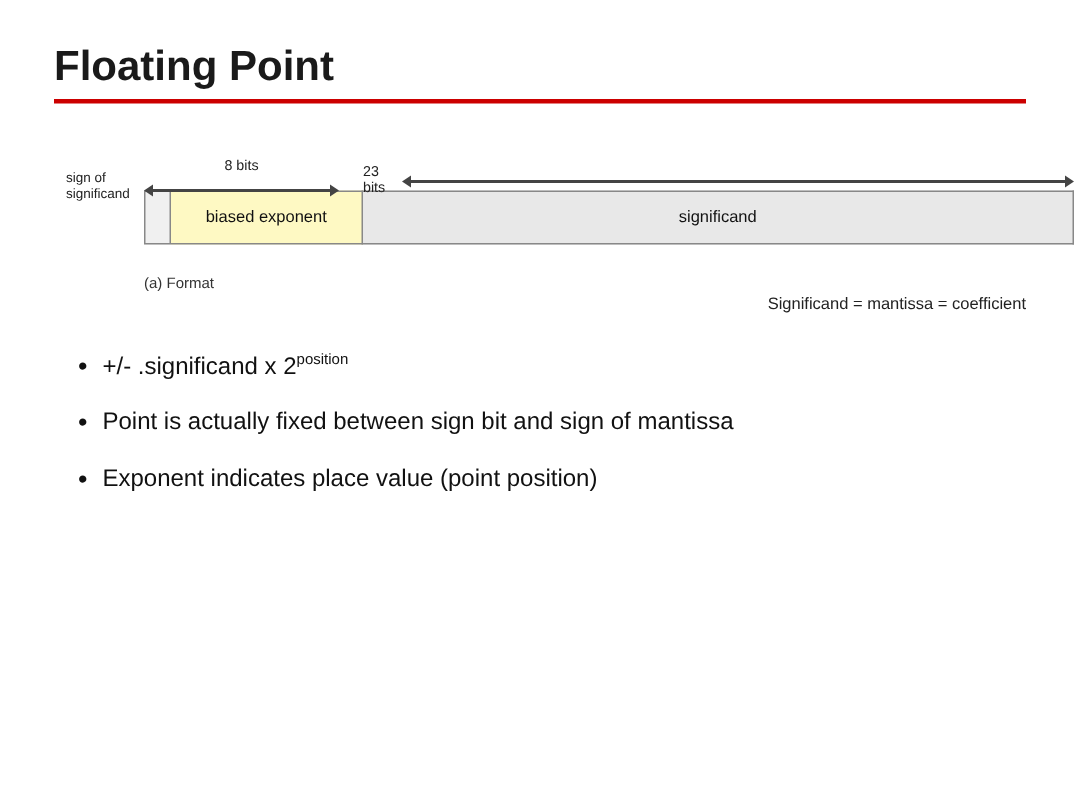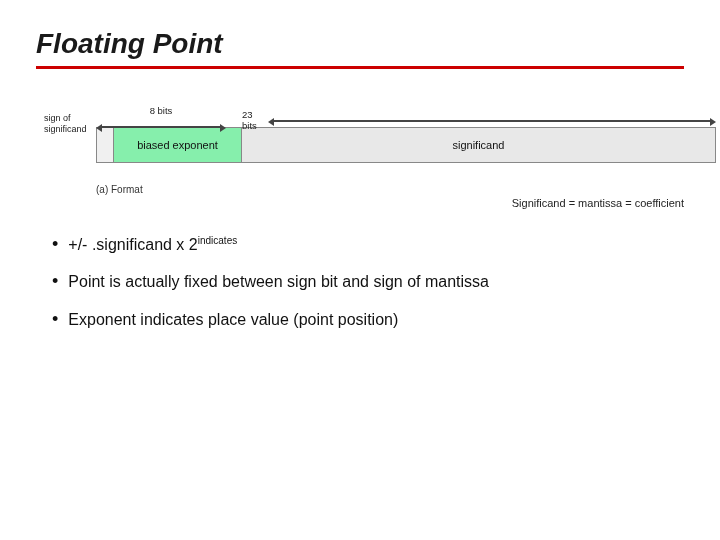--- a/index.html
+++ b/index.html
@@ -15,21 +15,20 @@
     .slide {
       width: 720px;
       height: 540px;
       padding: 28px 36px 28px 36px;
       display: flex;
       flex-direction: column;
     }
 
     .title-area {
       margin-bottom: 10px;
-      font-style: italic;
     }
 
     .title {
       font-size: 28px;
       font-weight: bold;
       color: #1a1a1a;
       margin-bottom: 6px;
     }
 
     .title-underline {
@@ -124,21 +123,21 @@
       border: 1.5px solid #888;
       background: #f0f0f0;
       flex-shrink: 0;
     }
 
     .box-exponent {
       width: 128px;
       height: 36px;
       border: 1.5px solid #888;
       border-left: none;
-      background: #86efac;
+      background: #fef9c3;
       display: flex;
       align-items: center;
       justify-content: center;
       flex-shrink: 0;
     }
 
     .box-exponent-label {
       font-size: 11px;
       color: #111;
       font-weight: 500;
@@ -284,21 +283,21 @@
     </div>
   </div>
 
   <div class="significand-caption">Significand = mantissa = coefficient</div>
 
   <div class="bullets">
 
     <div class="bullet-item">
       <span class="bullet-dot">•</span>
       <span class="bullet-text">
-        <span>+/- .significand x 2</span><sup>indicates</sup>
+        <span>+/- .significand x 2</span><sup>position</sup>
       </span>
     </div>
 
     <div class="bullet-item">
       <span class="bullet-dot">•</span>
       <span class="bullet-text">Point is actually fixed between sign bit and sign of mantissa</span>
     </div>
 
     <div class="bullet-item">
       <span class="bullet-dot">•</span>

